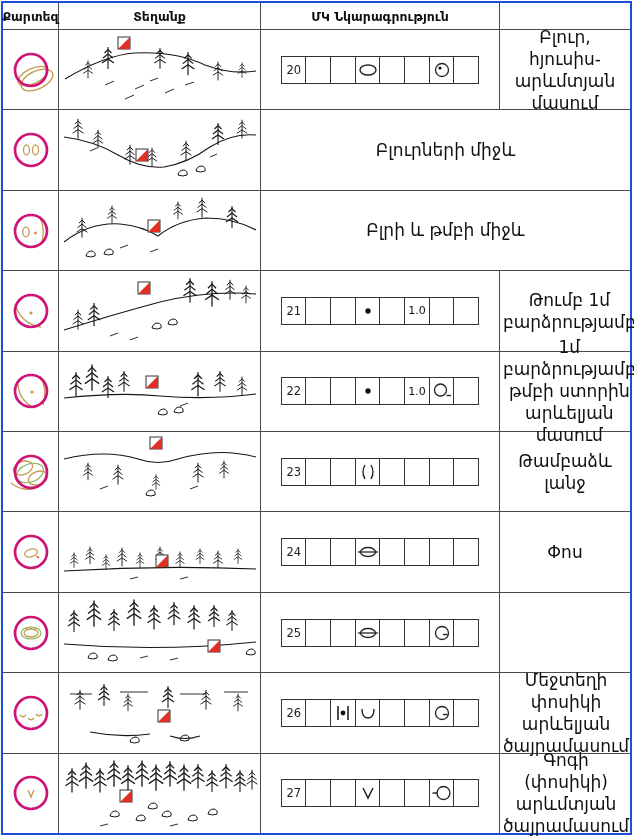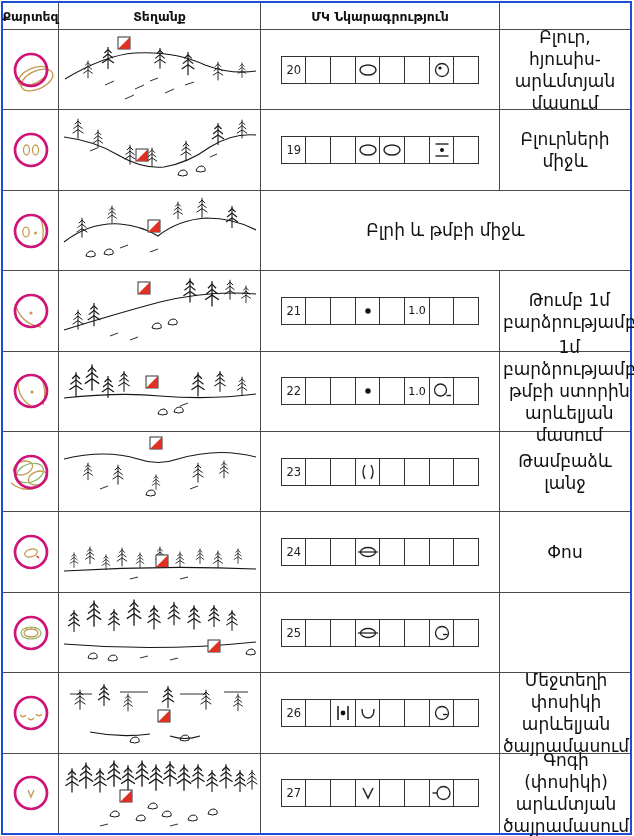--- a/index.html
+++ b/index.html
@@ -168,48 +168,20 @@
                 <path d="M-6,-2 L0,-6 L6,-2"></path>
                 <path d="M-5,-7 L0,-11 L5,-7"></path>
                 <path d="M-3.5,-12 L0,-15.5 L3.5,-12"></path>
               </g>
               <g transform="translate(76,38)">
                 <rect x="0" y="0" width="12" height="12" fill="#fff" stroke="#333" stroke-width="1"></rect>
                 <polygon points="12,0 12,12 0,12" fill="#e03024"></polygon>
               </g>
             </svg></span>
     </div>
-    <div class="c3">
-      <div class="strip">
-        <div class="scell num">19</div>
-      <div class="scell"></div>
-            <div class="scell"></div>
-            <div class="scell">
-              <svg width="24" height="24" viewBox="0 0 24 24">
-                <ellipse cx="12" cy="12" rx="8" ry="5" fill="none" stroke="#222" stroke-width="1.4"></ellipse>
-              </svg>
-            </div>
-            <div class="scell">
-              <svg width="24" height="24" viewBox="0 0 24 24">
-                <ellipse cx="12" cy="12" rx="8" ry="5" fill="none" stroke="#222" stroke-width="1.4"></ellipse>
-              </svg>
-            </div>
-            <div class="scell"></div>
-            <div class="scell">
-              <svg width="24" height="24" viewBox="0 0 24 24">
-                <g fill="none" stroke="#222" stroke-width="1.4">
-                  <line x1="5.5" y1="6" x2="18.5" y2="6"></line>
-                  <line x1="5.5" y1="18" x2="18.5" y2="18"></line>
-                </g>
-                <circle cx="12" cy="12" r="2" fill="#111"></circle>
-              </svg>
-            </div>
-            <div class="scell"></div>
-          </div>
-    </div>
     <div class="c4">
       <span>Բլուրների միջև</span>
     </div>
   </div>
 
   <div class="row">
     <div class="c1">
       <span class="map-sym"><svg width="56" height="78" viewBox="0 0 56 78">
               <g stroke="#c49a50" fill="none" stroke-width="1.3">
                 <ellipse cx="23" cy="40" rx="3.2" ry="4.8"></ellipse>

